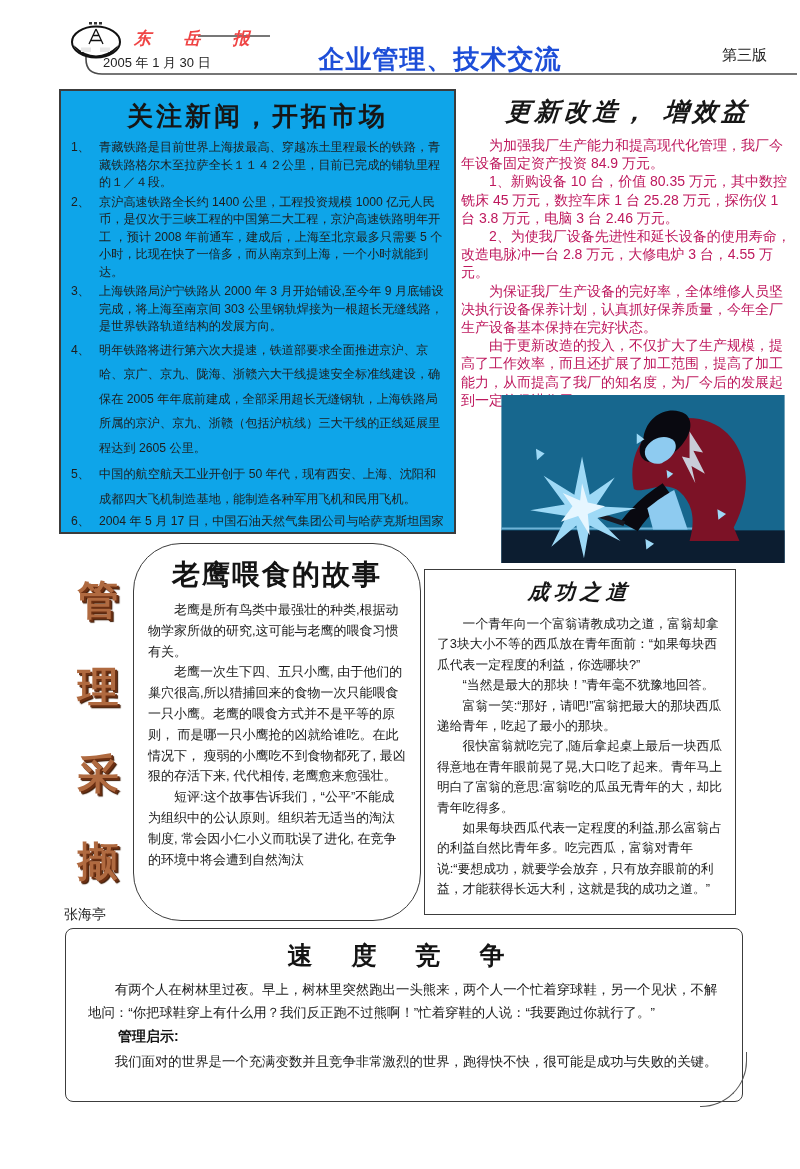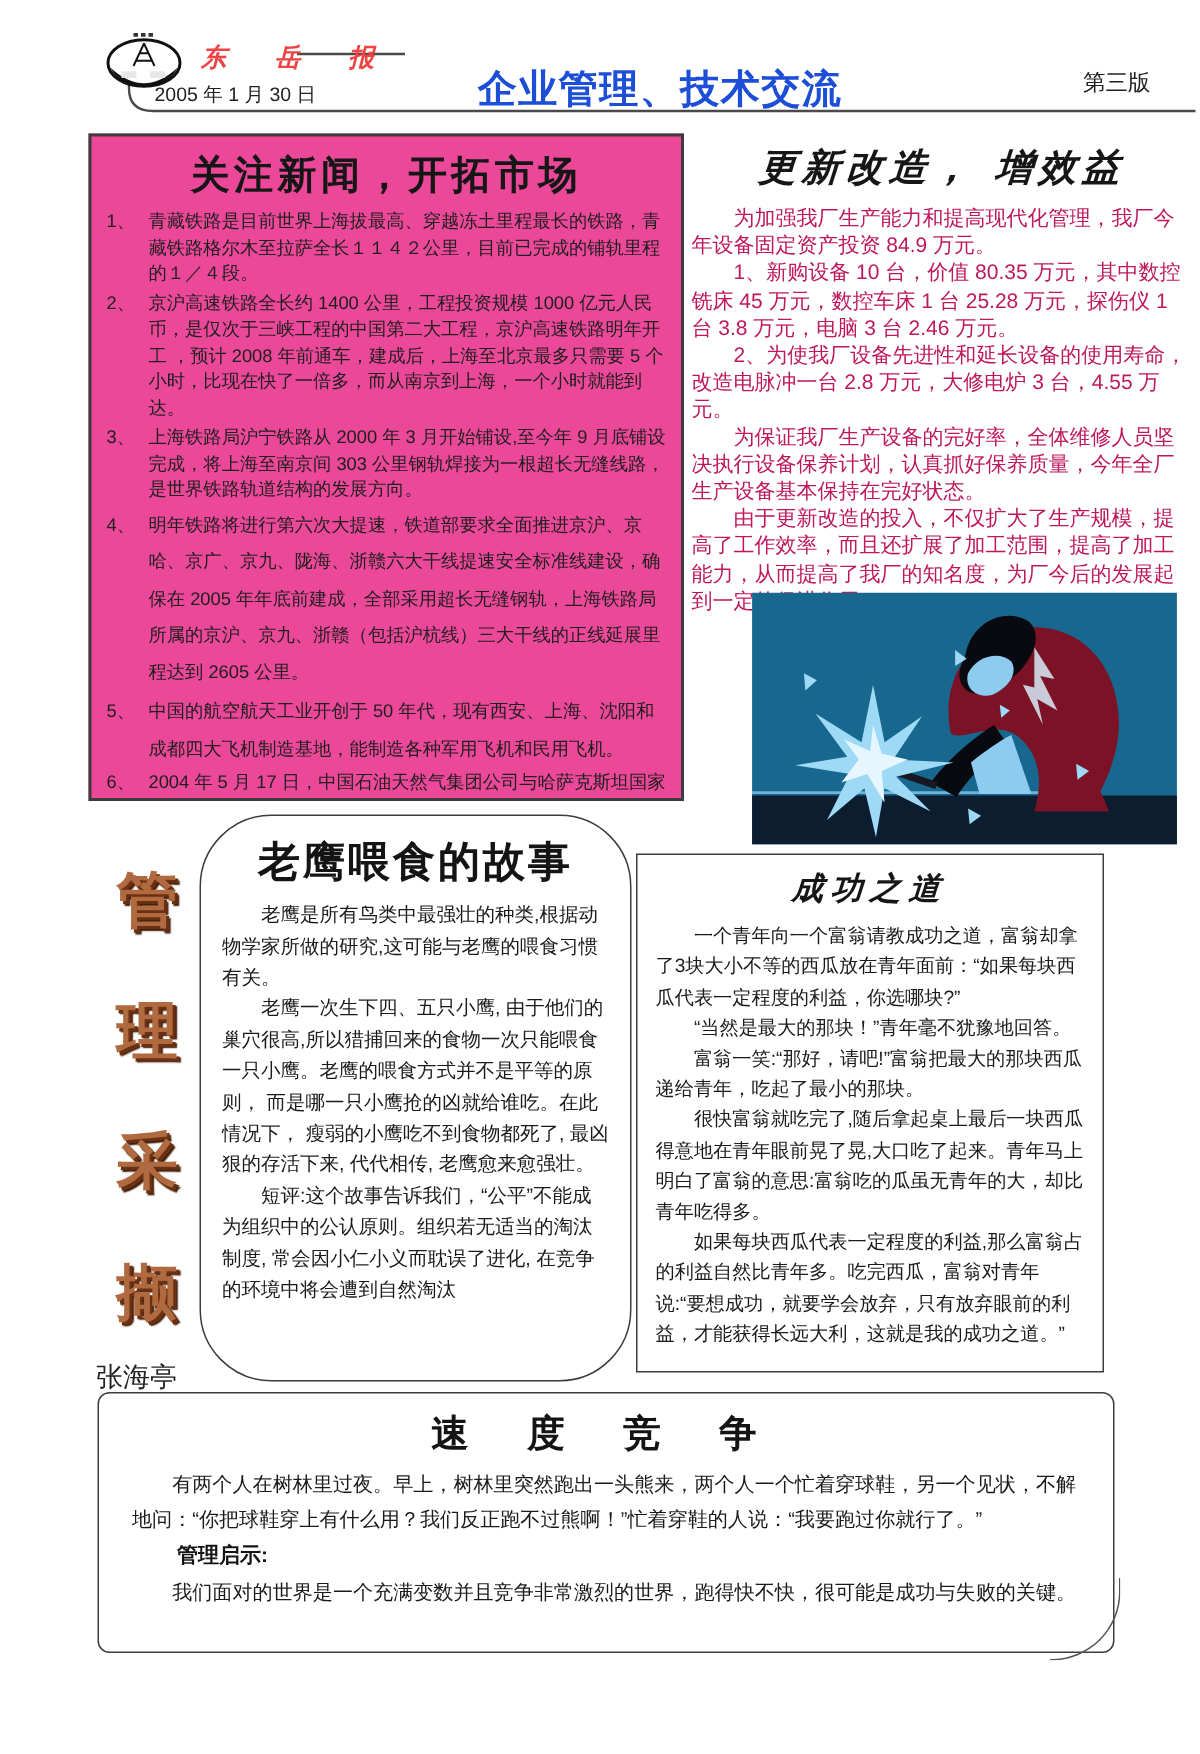--- a/index.html
+++ b/index.html
@@ -1,19 +1,19 @@
 <!DOCTYPE html>
 <html><head>
 <meta charset="utf-8">
 <style>
   html,body{margin:0;padding:0;background:#ffffff;}
   body{font-family:"Liberation Sans", sans-serif; color:#1e1e1e;}
   #page{position:relative;width:800px;height:1169px;background:#fff;overflow:hidden;}
   .abs{position:absolute;}
-  .box{border:2px solid #3c3c3c;background:#ec4899;box-sizing:border-box;overflow:hidden;}
+  .box{border:2px solid #3c3c3c;background:#0ea5e9;box-sizing:border-box;overflow:hidden;}
   .thinbox{border:1.5px solid #3c3c3c;background:#fff;box-sizing:border-box;overflow:hidden;}
   h1,h2,h3,p{margin:0;}
   
   .paper-name{color:#ef4444;font-weight:bold;font-style:italic;font-size:17px;letter-spacing:11px;font-family:Liberation Mono, monospace;}
   .issue-date{font-size:13px;color:#222;}
   .main-title{font-size:26px;font-weight:bold;letter-spacing:1px;color:#1d4ed8;}
   .edition{font-size:15px;color:#222;}
   
   .news-title{text-align:center;font-size:26px;font-weight:bold;letter-spacing:3px;padding:8px 0 4px 0;color:#161616;}
   .news-item{display:flex;font-size:12.2px;line-height:17.5px;padding:1px 10px 1px 6px;}
@@ -27,21 +27,21 @@
   .sig-li{font-size:13px;text-align:right;padding-right:95px;margin-top:4px;}
   
   .suc-title{text-align:center;font-size:21px;letter-spacing:5px;padding:8px 0 8px 0;color:#161616;}
   .suc-p{font-size:12.8px;line-height:20.4px;text-indent:2em;color:#1a1a1a;padding:0 12px;}
   
   .eagle-title{text-align:center;font-size:28px;font-weight:bold;letter-spacing:2px;padding:12px 0 6px 0;color:#141414;}
   .eagle-p{font-size:13px;line-height:20.8px;text-indent:2em;color:#1a1a1a;padding:0 14px;}
   
   .wordart-char{font-size:41px;font-weight:bold;font-family:"DejaVu Serif",serif;
     color:#b06a40;text-shadow:2px 2px 0 #6b2f12, 3px 3px 1px #3d1a05;line-height:1;}
-  .sig-zhang{font-size:18px;color:#222;}
+  .sig-zhang{font-size:14px;color:#222;}
   
   .speed-title{text-align:center;font-size:25px;font-weight:bold;letter-spacing:16px;padding:10px 0 6px 0;color:#141414;}
   .speed-p{font-size:13.4px;line-height:23px;color:#1a1a1a;padding:0 22px;text-indent:2em;}
   .speed-label{font-size:14px;font-weight:bold;padding:4px 0 4px 52px;color:#141414;}
   .decor-curve{position:absolute;border-right:1.5px solid #555;border-bottom:1.5px solid #555;border-bottom-right-radius:46px;}
 </style>
 </head>
 <body>
 
 <div id="page">

